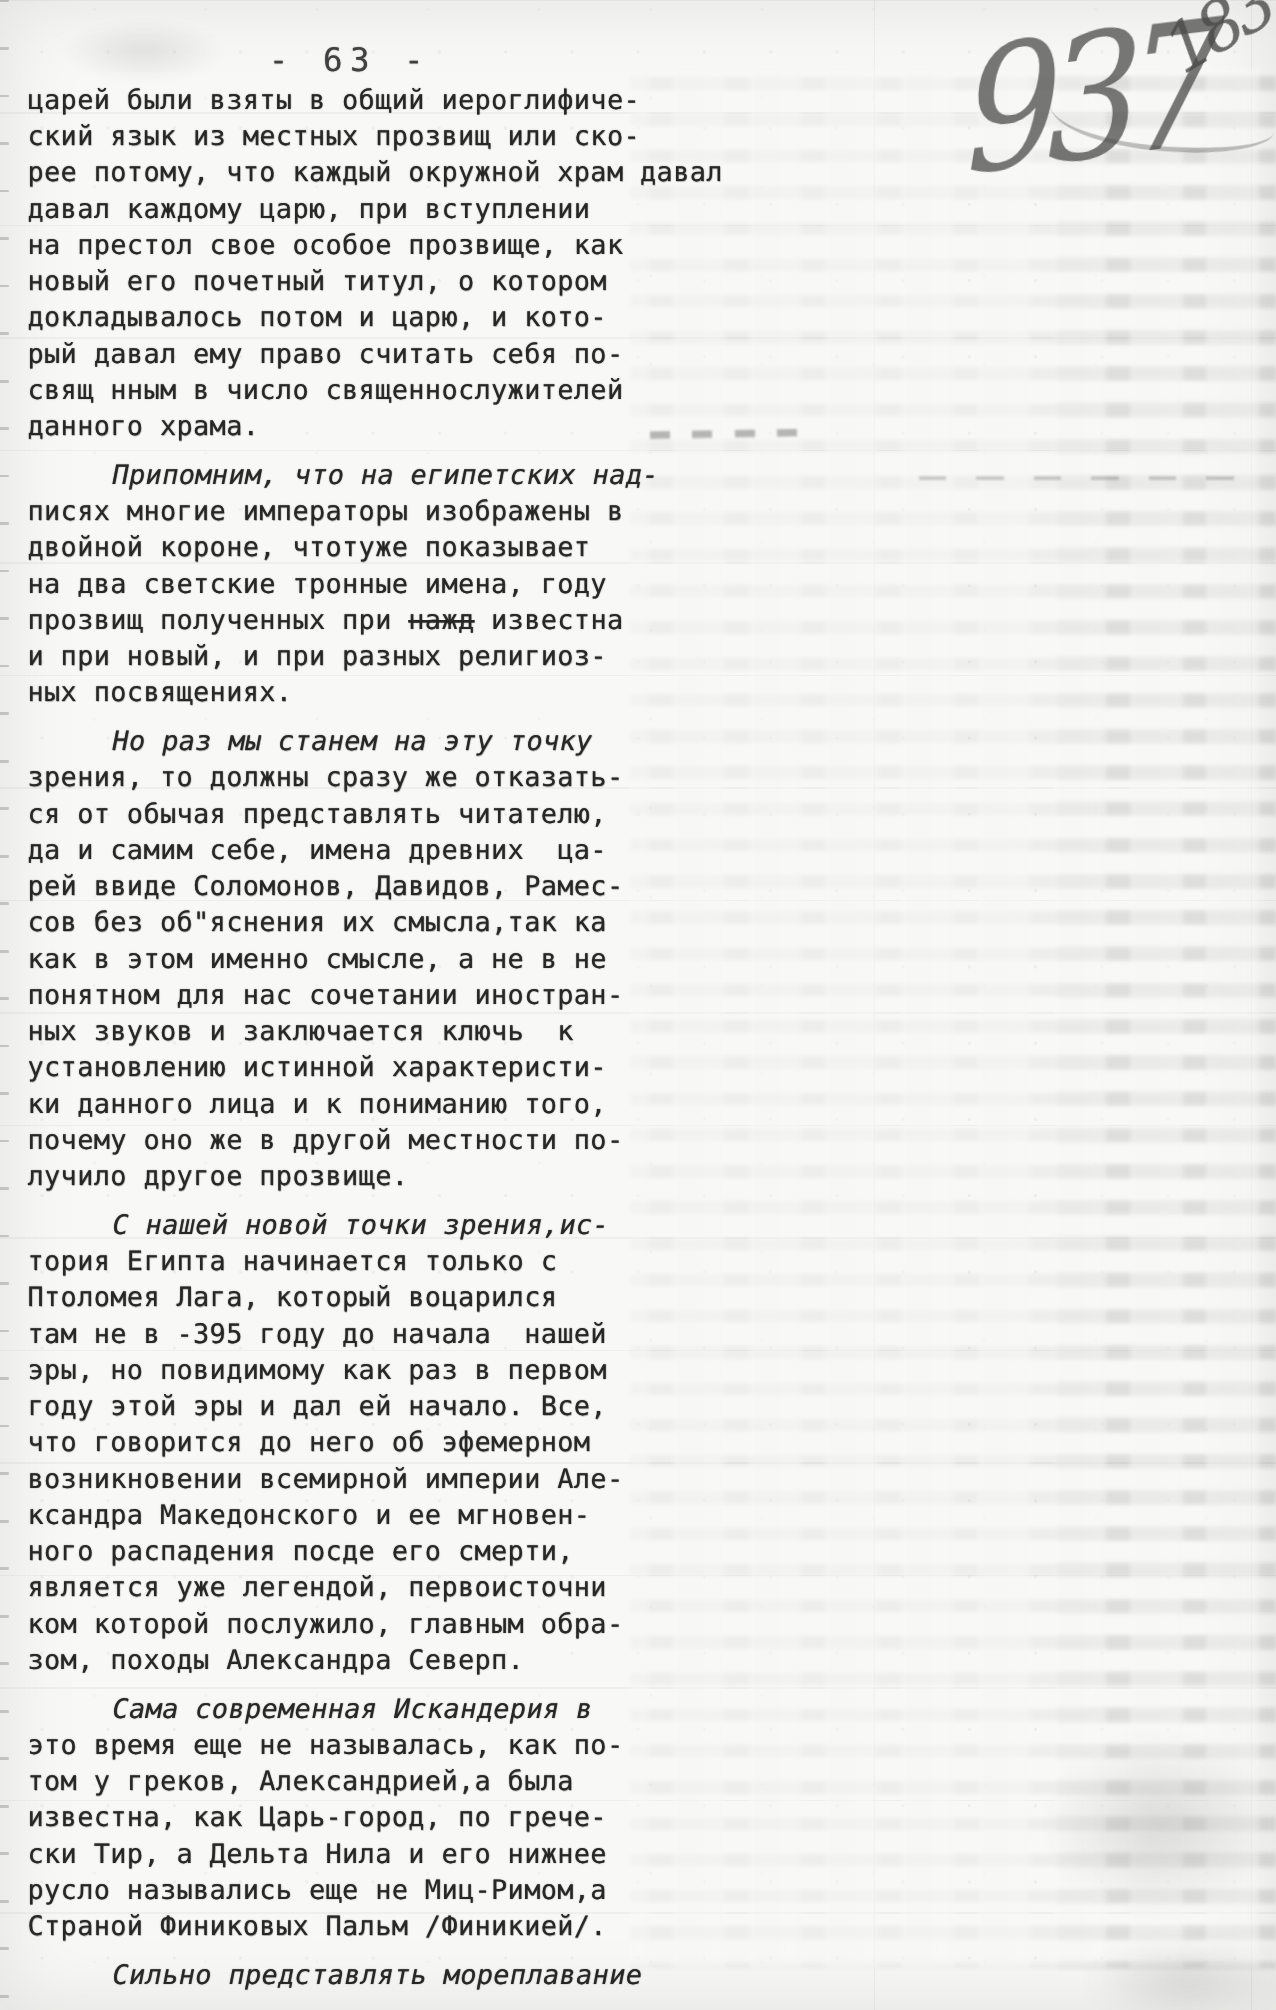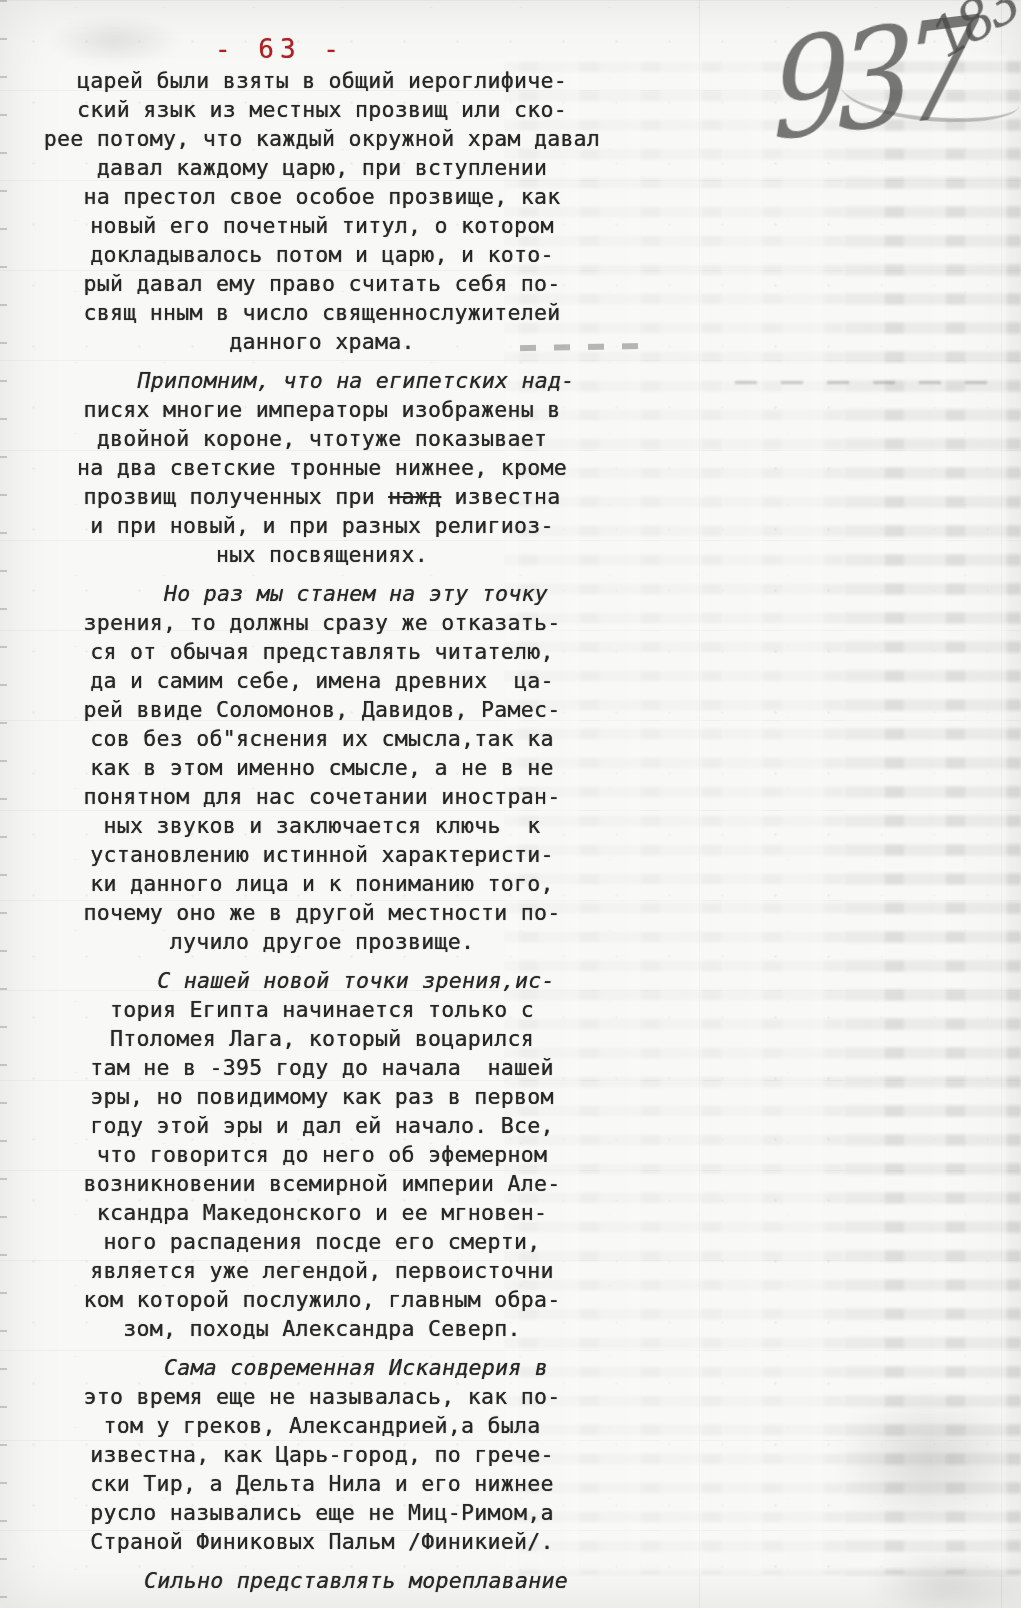--- a/index.html
+++ b/index.html
@@ -66,31 +66,31 @@
   
   .dash-marks{position:absolute;left:520px;top:344px;width:130px;height:6px;opacity:.5;
     background:repeating-linear-gradient(90deg, rgba(60,60,60,.7) 0 16px, transparent 16px 34px);
     filter:blur(.7px);transform:rotate(-1deg);}
   .dash-long{position:absolute;left:735px;top:381px;width:270px;height:3px;opacity:.30;
     background:repeating-linear-gradient(90deg, rgba(60,60,60,.8) 0 22px, transparent 22px 46px);
     filter:blur(.8px);}
   
   .page-num{
     position:absolute;left:0;top:34px;width:560px;text-align:center;
-    font-size:26px;letter-spacing:6px;color:#b91c1c;
+    font-size:26px;letter-spacing:6px;color:#404040;
     text-shadow:0 0 1px rgba(40,40,40,.65);
   }
   
   .typed{
     position:absolute;left:22px;top:66px;width:600px;
     font-size:21.5px;line-height:29px;color:#272725;
     letter-spacing:.3px;
     text-shadow:0 0 1px rgba(35,35,33,.68), 0.4px 0.4px 0 rgba(35,35,33,.25);
   }
-  .para{margin:0 0 10px 0;text-align:center;}
+  .para{margin:0 0 10px 0;}
   .para.indent > .line:first-child{margin-left:68px;font-style:italic;}
   .line{white-space:pre;}
   .struck{text-decoration:line-through;text-decoration-thickness:2px;}
   
   .hand{
     position:absolute;color:#4a4a48;font-family:"DejaVu Serif", serif;
     font-style:italic;pointer-events:none;
   }
   .hand-large{
     left:772px;top:8px;font-size:122px;font-weight:400;
@@ -139,21 +139,21 @@
         <div class="line">новый его почетный титул, о котором</div>
         <div class="line">докладывалось потом и царю, и кото-</div>
         <div class="line">рый давал ему право считать себя по-</div>
         <div class="line">свящ нным в число священнослужителей</div>
         <div class="line">данного храма.</div>
       </div>
       <div class="para indent">
         <div class="line">Припомним, что на египетских над-</div>
         <div class="line">писях многие императоры изображены в</div>
         <div class="line">двойной короне, чтотуже показывает</div>
-        <div class="line">на два светские тронные нижнее, кроме</div>
+        <div class="line">на два светские тронные имена, году</div>
         <div class="line"><span>прозвищ полученных при </span><span class="struck">нажд</span><span> известна</span></div>
         <div class="line">и при новый, и при разных религиоз-</div>
         <div class="line">ных посвящениях.</div>
       </div>
       <div class="para indent">
         <div class="line">Но раз мы станем на эту точку</div>
         <div class="line">зрения, то должны сразу же отказать-</div>
         <div class="line">ся от обычая представлять читателю,</div>
         <div class="line">да и самим себе, имена древних  ца-</div>
         <div class="line">рей ввиде Соломонов, Давидов, Рамес-</div>

